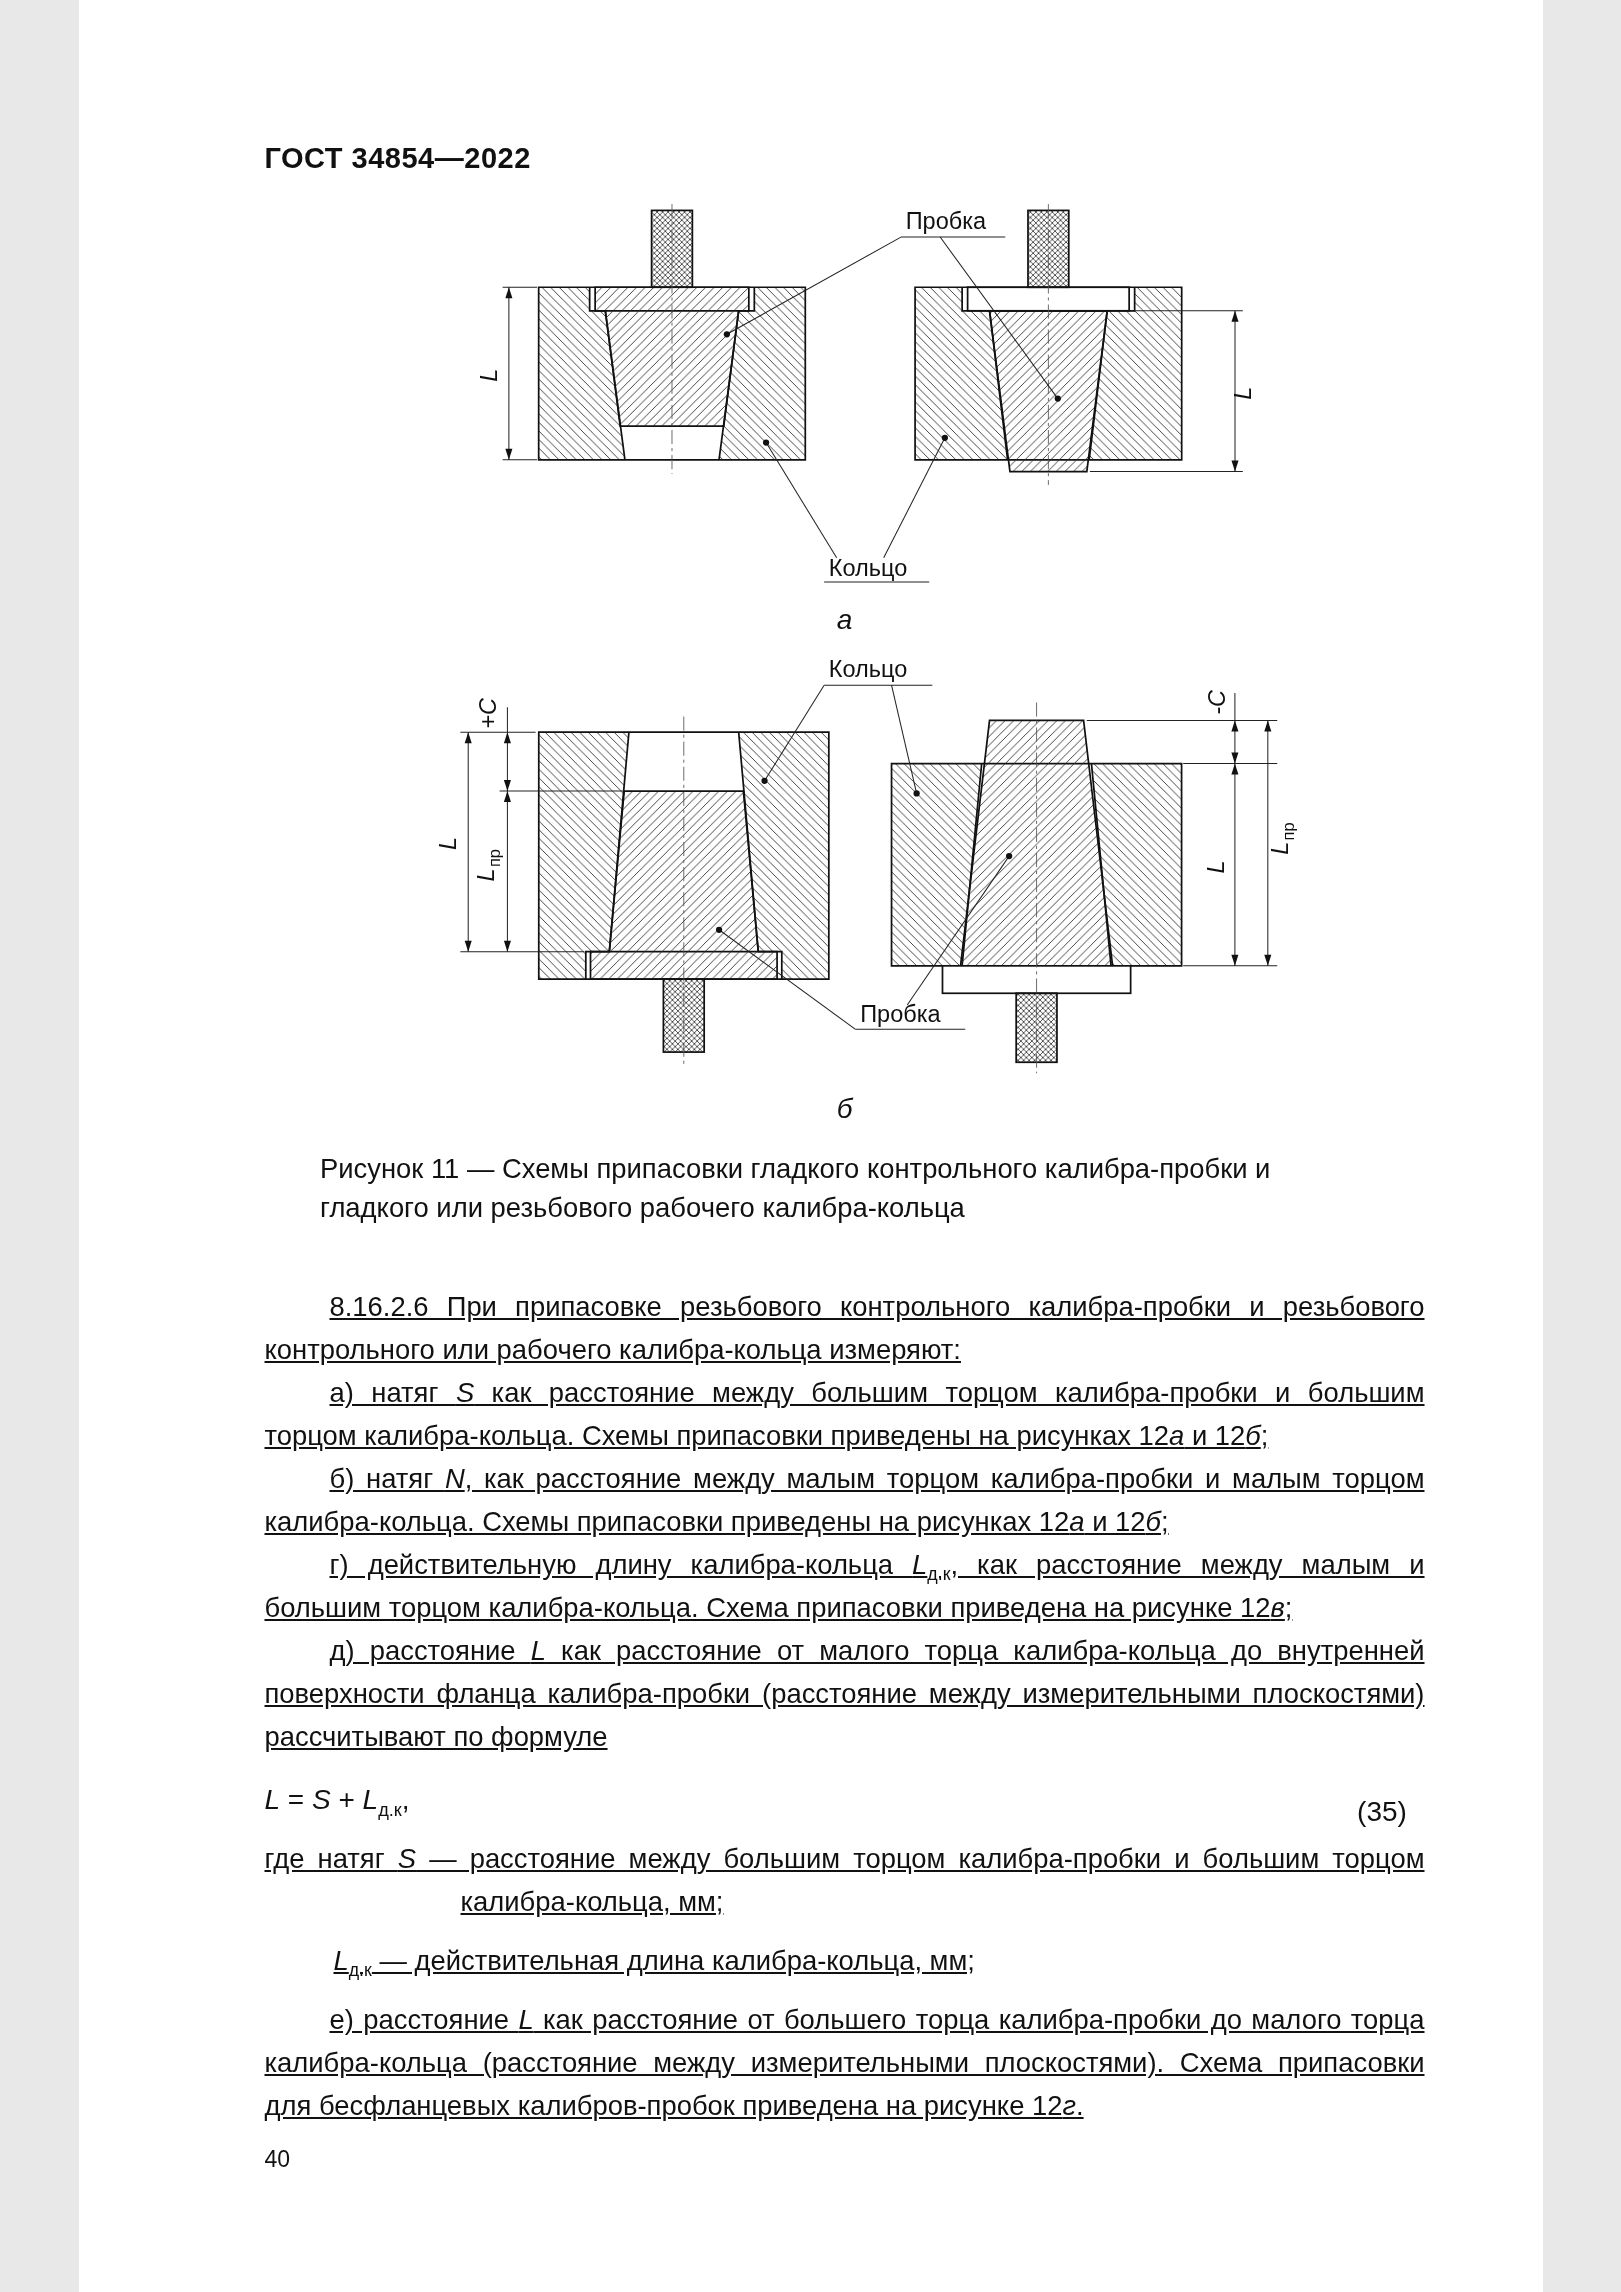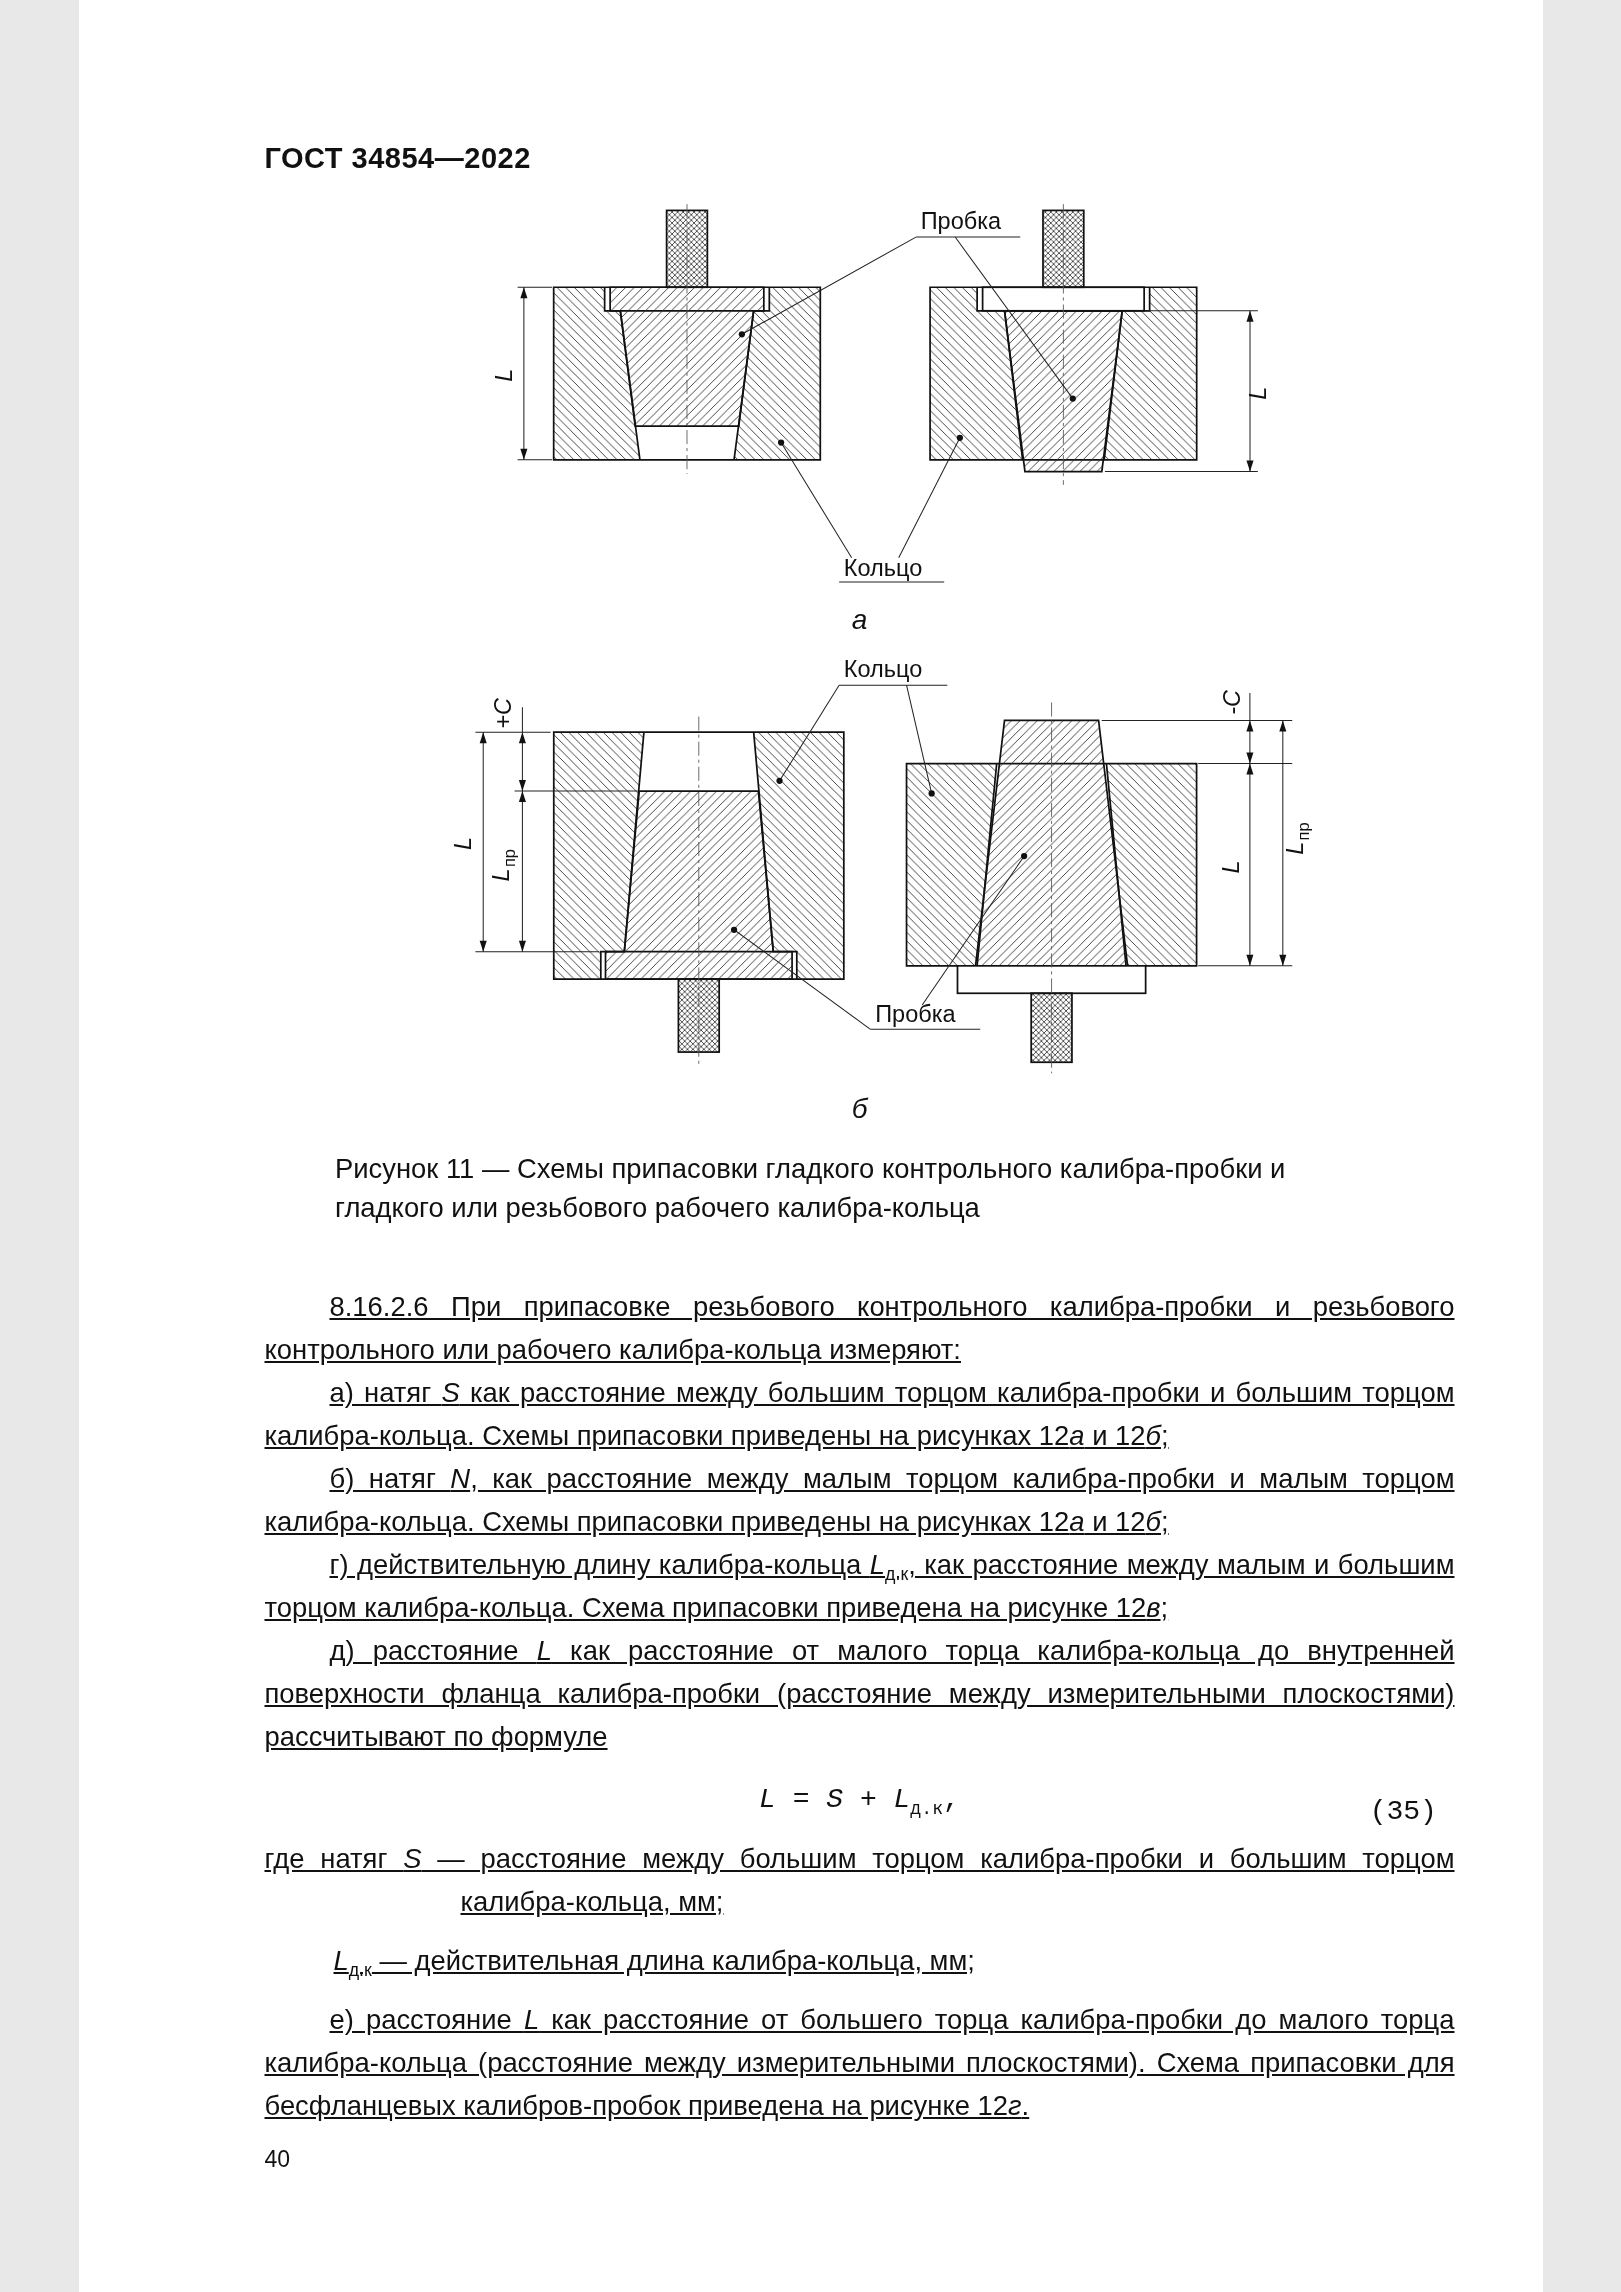--- a/index.html
+++ b/index.html
@@ -2,37 +2,37 @@
 <html><head>
 <meta charset="utf-8">
 <style>
   html,body { margin:0; padding:0; background:#e8e8e8; }
   .page {
     position:relative;
     width:1464px; height:2293px;
     margin:0 auto;
     background:#ffffff;
     box-sizing:border-box;
-    padding:142px 88px 0 186px;
+    padding:142px 118px 0 186px;
     font-family:"Liberation Sans", sans-serif;
     color:#111;
     overflow:hidden;
   }
   .doc-header { font-size:29px; font-weight:bold; letter-spacing:0.5px; }
   .figure { margin:25.5px 0 0 0; text-align:center; }
   .fig-svg { display:inline-block; }
   .fig-sublabel { font-size:28px; font-style:italic; margin:3.9px 0 9.8px 0; }
   .caption { font-size:27.4px; line-height:1.45; max-width:1049px; margin:23.5px auto 0 auto; text-align:left; }
   .body-text { margin-top:57px; font-size:27.4px; line-height:1.57; }
   .para { margin:0; text-align:justify;text-decoration:underline; }
   .indent { text-indent:65px; }
   .hang { padding-left:196px; text-indent:-196px; margin-top:15.7px; text-align:justify; }
   .ldk-line { margin:15.7px 0 0 69px; text-align:left; }
   .etop { margin-top:15.7px; }
-  .formula-row { position:relative; text-align:center; margin:19.6px 0 5.9px 0; font-size:28px;font-family:Liberation Mono, monospace; }
+  .formula-row { position:relative; margin:19.6px 0 5.9px 0; font-size:28px; }
   .formula-num { position:absolute; right:17.6px; top:12px; }
   sub { font-size:65%; line-height:0; }
   .page-num { font-size:23px; margin-top:13.7px; }
 
   
   .outline { stroke:#111; stroke-width:2.2; }
   .thin    { stroke:#222; stroke-width:1.3; fill:none; }
   .cl      { stroke:#555; stroke-width:1.1; stroke-dasharray:18 5 4 5; fill:none; }
   .arr     { fill:#111; stroke:none; }
   .dot     { fill:#111; stroke:none; }

